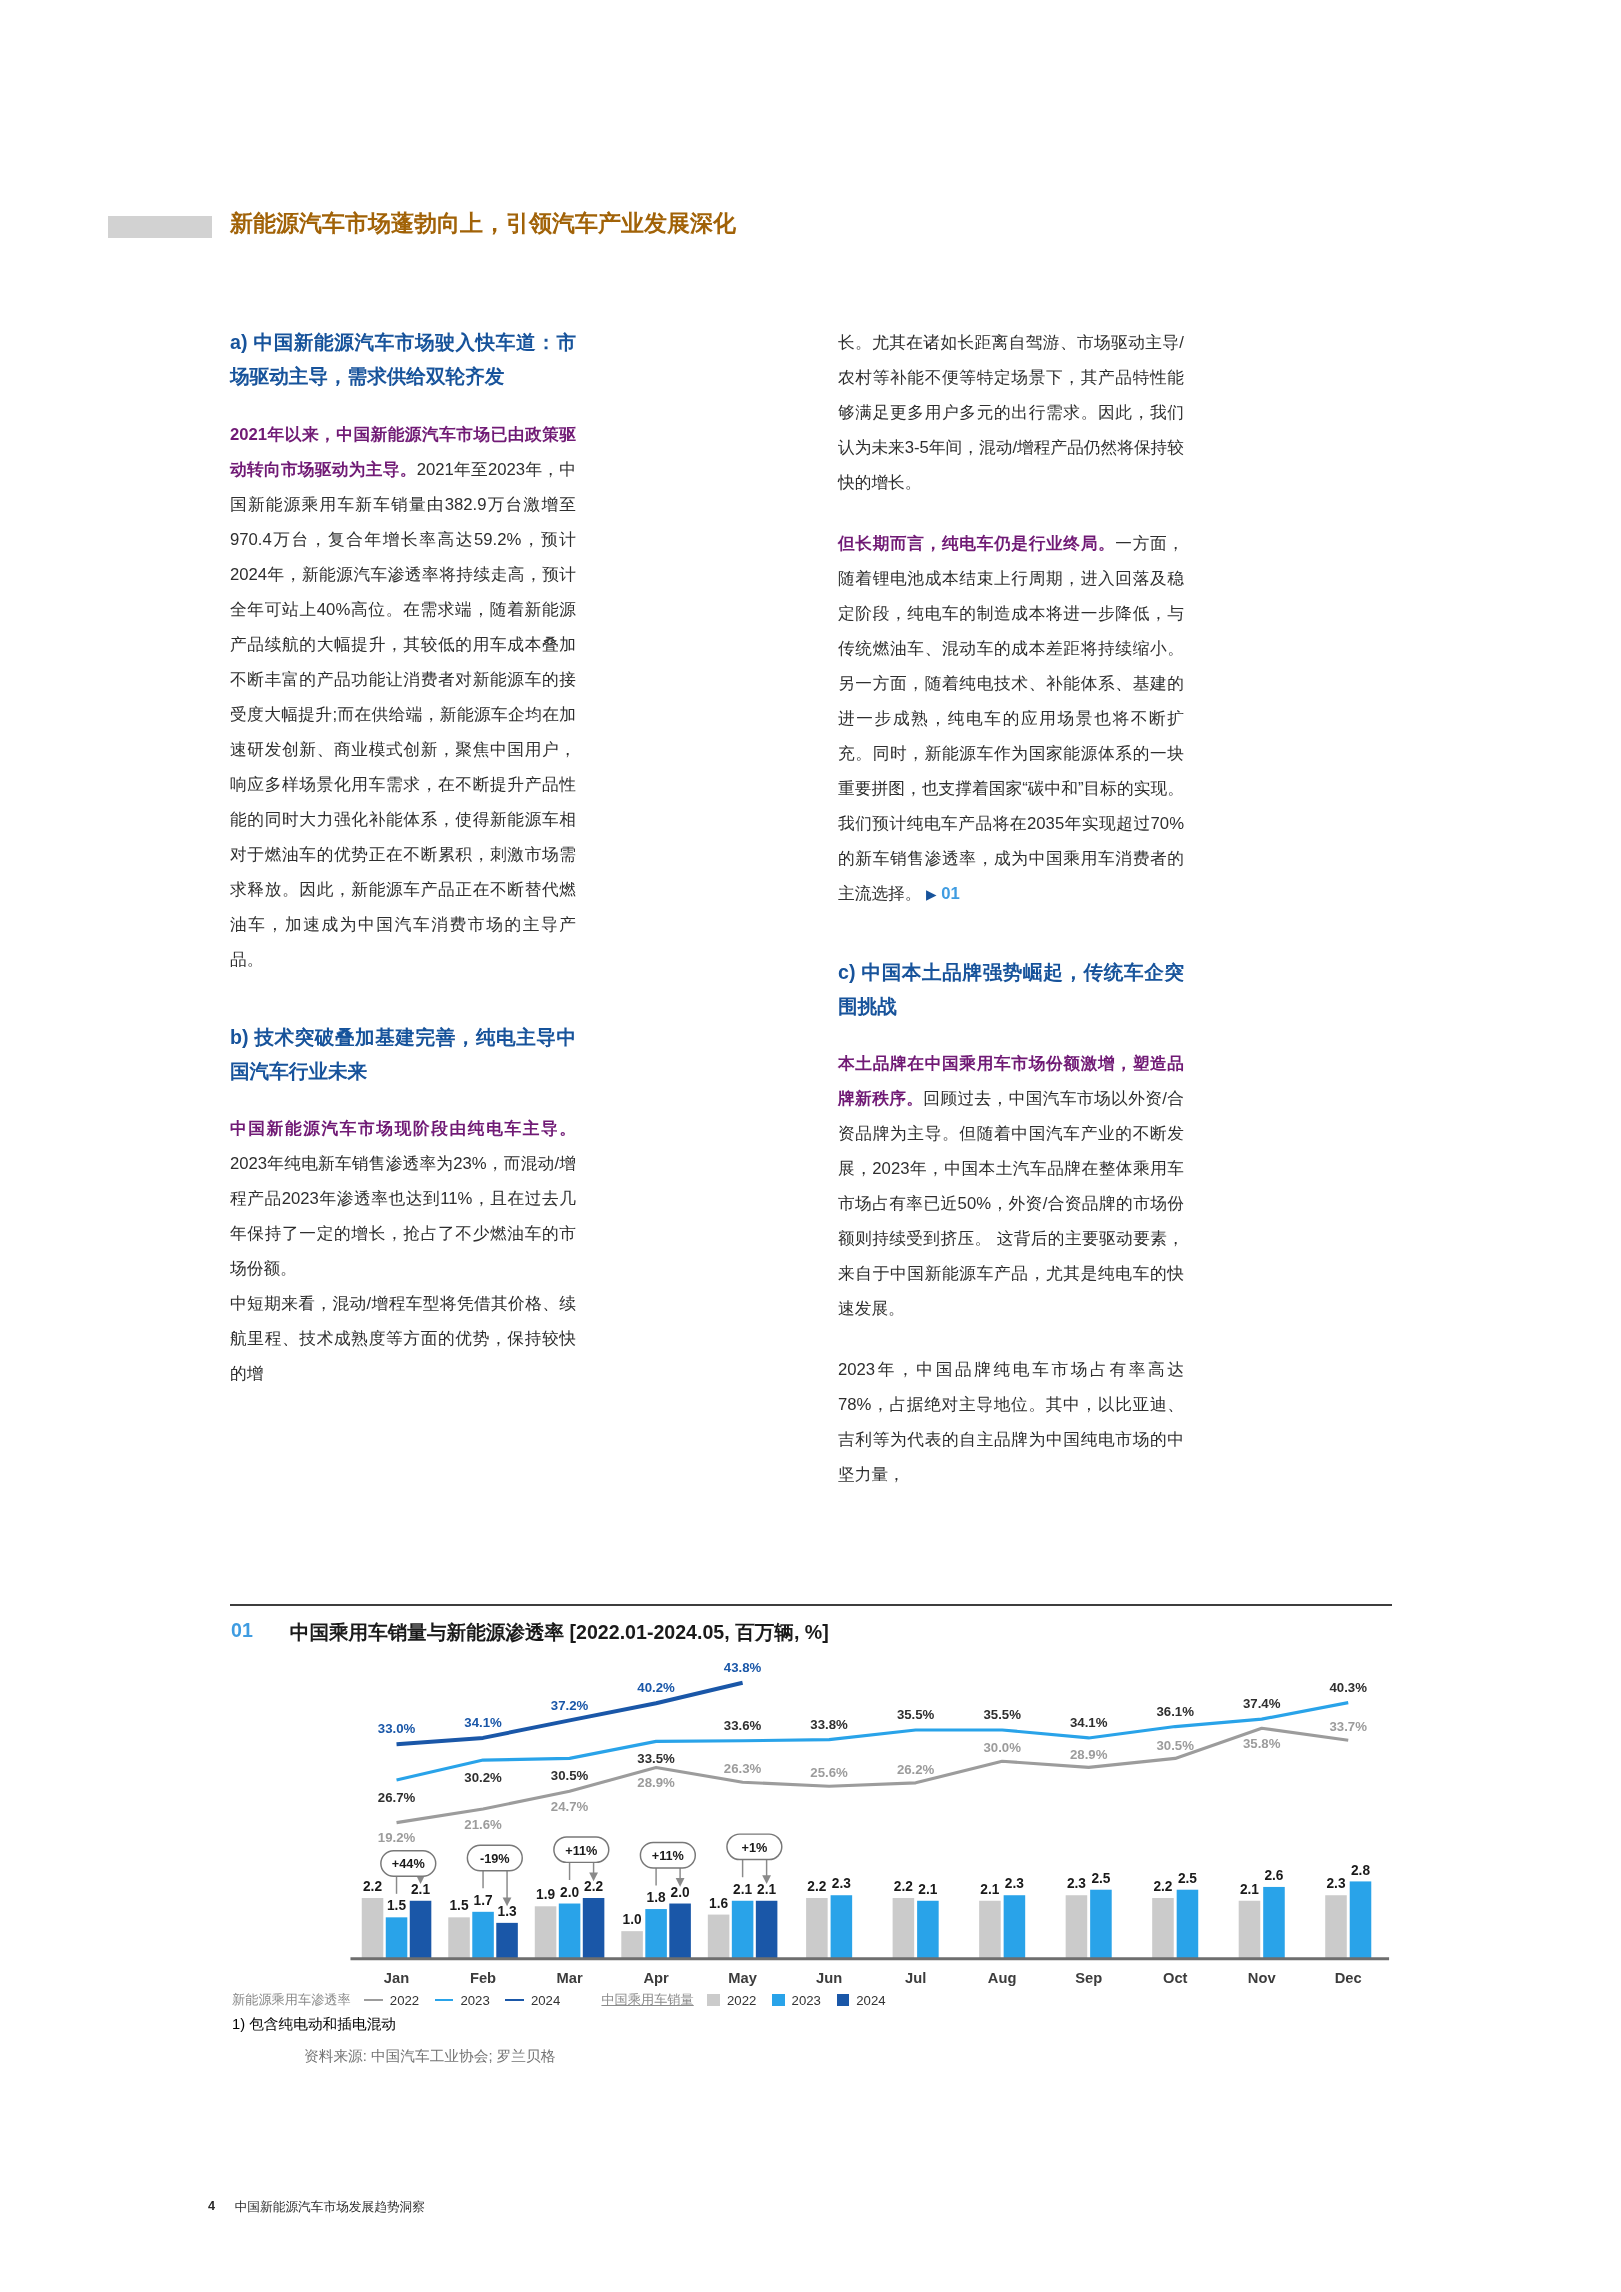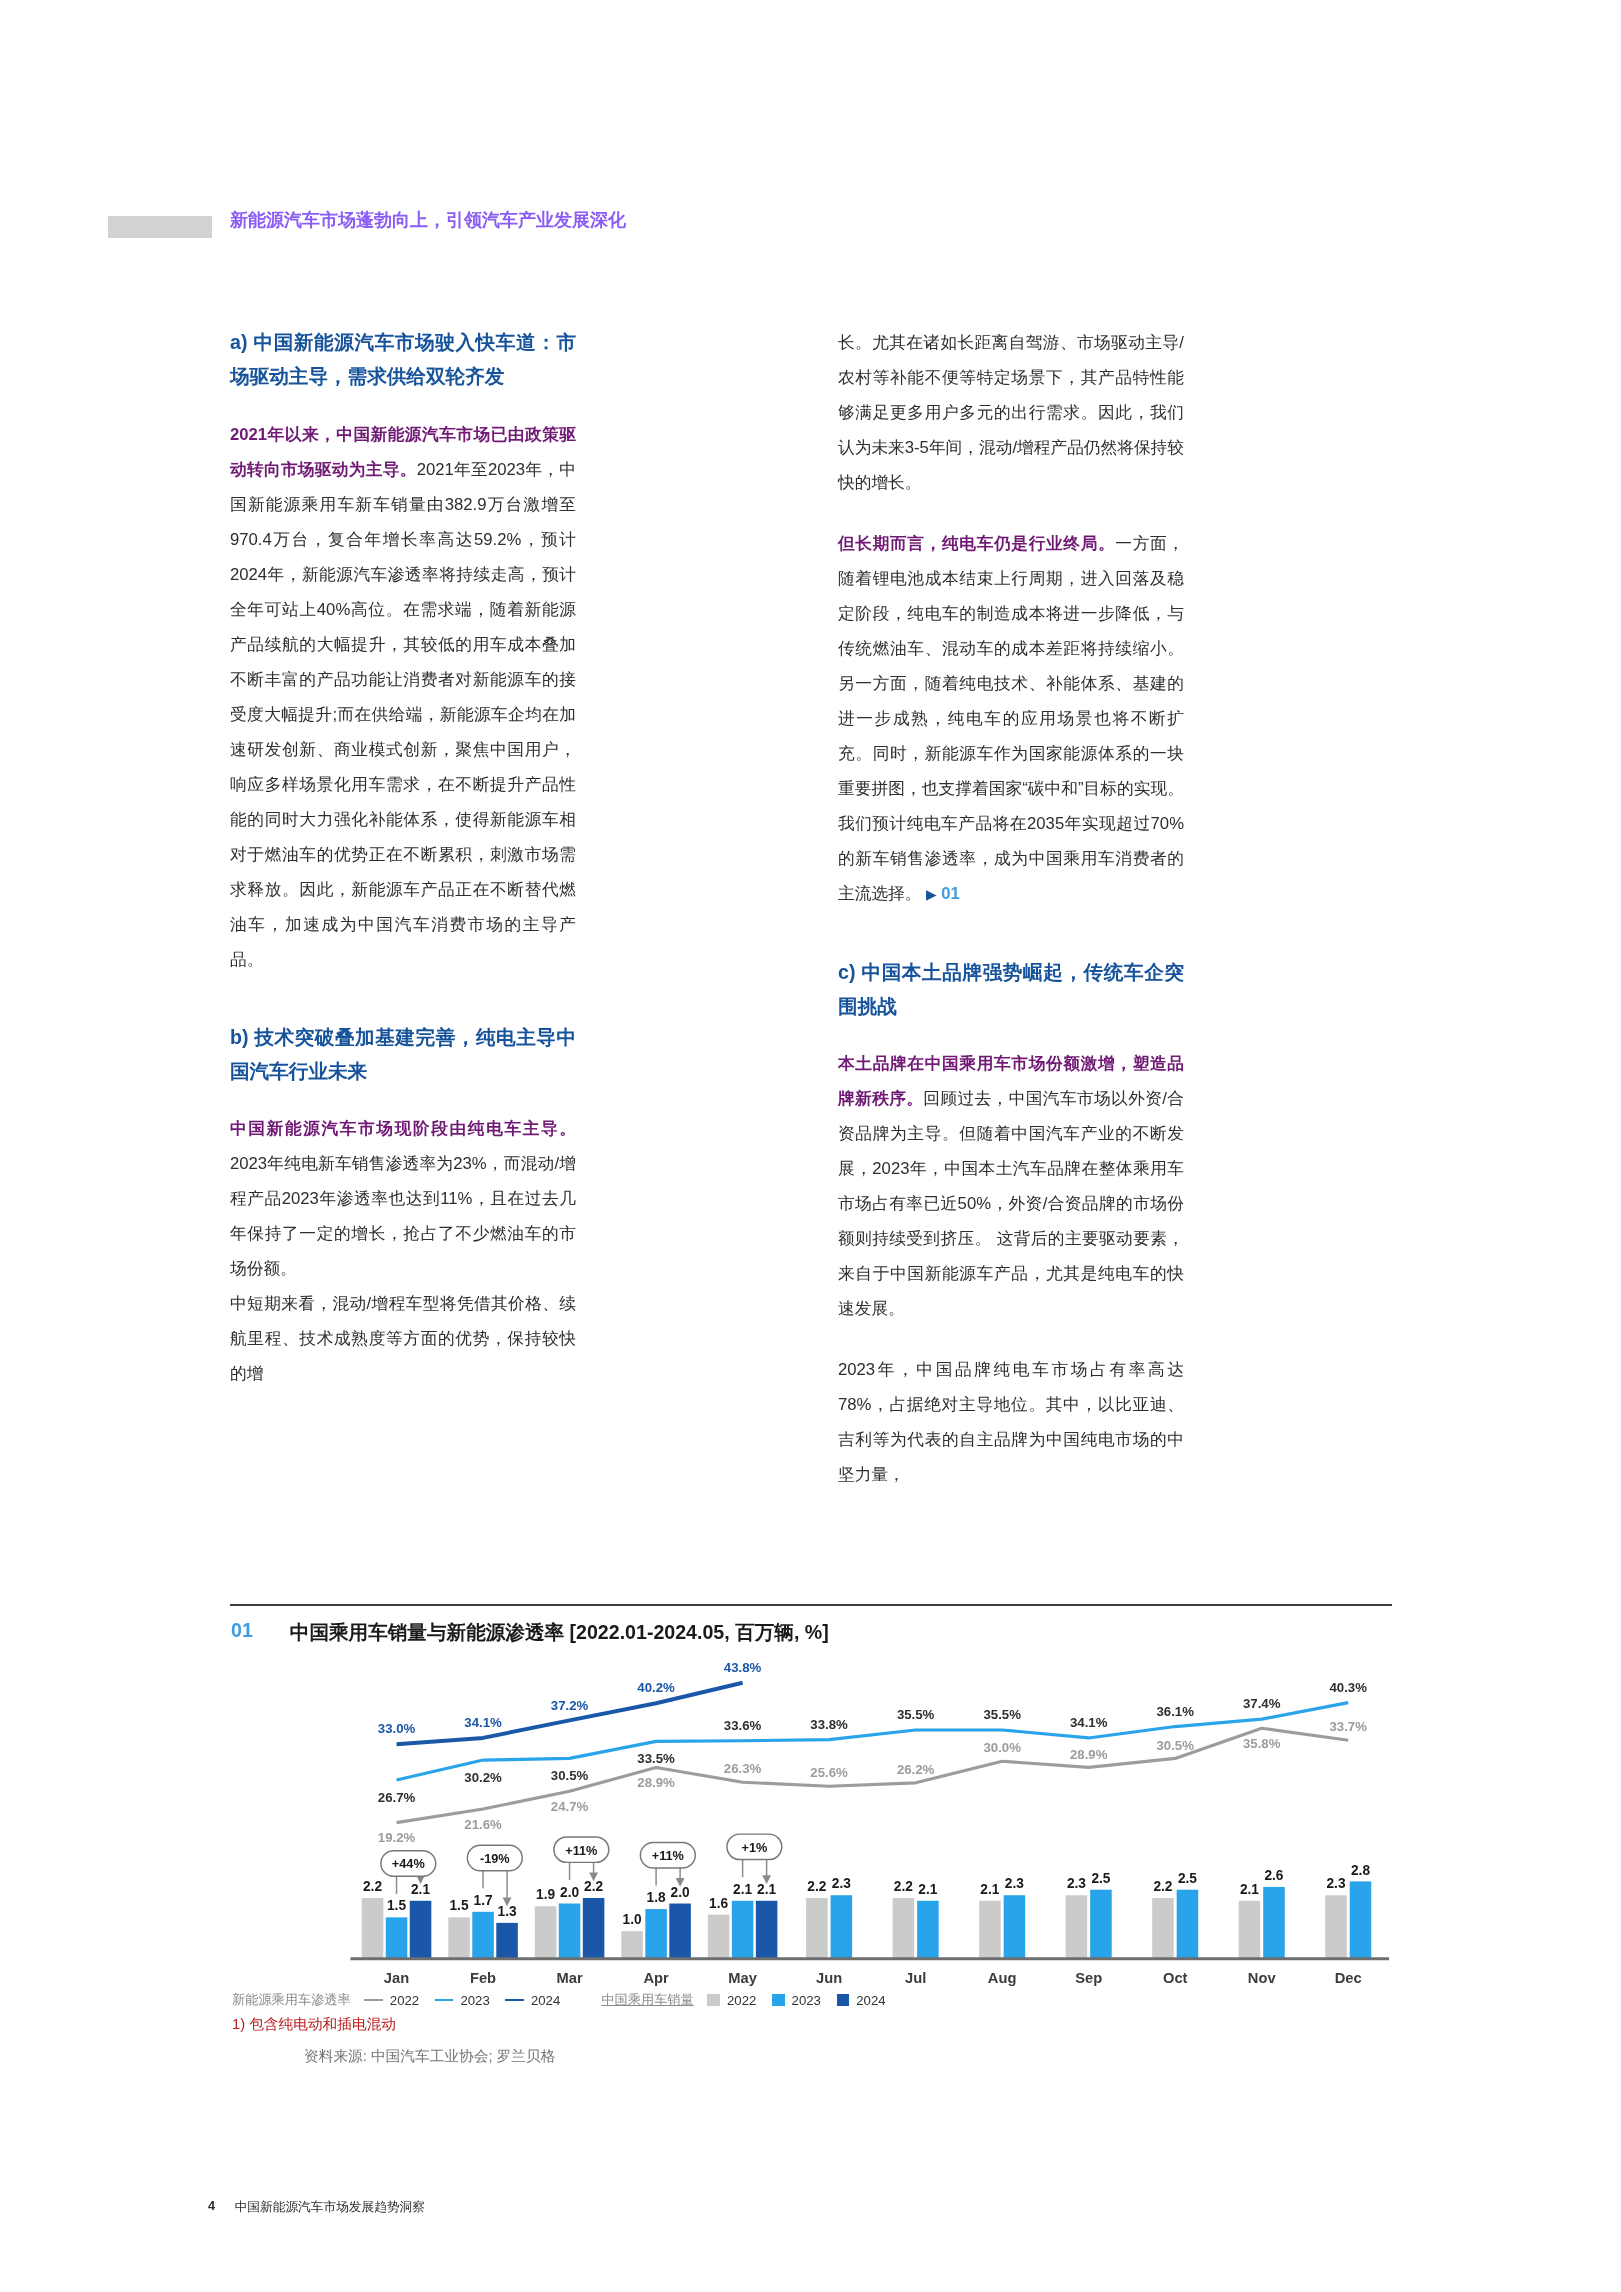--- a/index.html
+++ b/index.html
@@ -1,19 +1,19 @@
 <!DOCTYPE html>
 <html><head>
 <meta charset="utf-8">
 <style>
   html,body{margin:0;padding:0;background:#ffffff;}
   body{font-family:"Liberation Sans","DejaVu Sans",sans-serif;}
   .page{position:relative;width:1621px;height:2293px;background:#ffffff;overflow:hidden;}
   .accent-bar{position:absolute;left:108px;top:216px;width:104px;height:21.6px;background:#d2d2d2;}
-  .page-title{position:absolute;left:230px;top:208px;margin:0;font-size:18px;font-weight:700;color:#8b5cf6;white-space:nowrap;}
+  .page-title{position:absolute;left:230px;top:208px;margin:0;font-size:23px;font-weight:700;color:#a16207;white-space:nowrap;}
   .col{position:absolute;top:325px;width:346px;font-size:16.7px;line-height:35px;color:#2e2e2e;text-align:justify;}
   .col-left{left:230px;}
   .col-right{left:838px;}
   .col h2{font-size:19.6px;line-height:34px;color:#17539b;margin:43px 0 23.5px 0;}
   .col h2.first{margin-top:0;}
   .col p{margin:0 0 25.5px 0;}
   .col p.tight{margin-bottom:0;}
   .col strong{color:#701a75;}
   .figref{white-space:nowrap;font-weight:700;}
   .figref .arrow{color:#17539b;font-size:13.7px;}
@@ -22,21 +22,21 @@
   .fig-header{position:absolute;left:231px;top:1619px;display:flex;gap:37px;font-size:19.6px;font-weight:700;color:#1a1a1a;white-space:nowrap;}
   .fig-num{color:#3f9ce1;}
   .chart-mount{position:absolute;left:228px;top:1653px;width:1166px;height:348px;}
   svg text{font-family:"Liberation Sans","DejaVu Sans",sans-serif;}
   .legend{position:absolute;left:232px;top:1991px;display:flex;align-items:center;font-size:13.2px;color:#333333;white-space:nowrap;}
   .legend .grp{color:#8a8a8a;margin-right:13.7px;}
   .legend .grp.second{margin-left:25.5px;text-decoration:underline;}
   .legend .item{display:flex;align-items:center;gap:6.9px;margin-right:15.7px;}
   .legend .line-swatch{width:18.6px;height:2.9px;display:inline-block;}
   .legend .sq-swatch{width:12.7px;height:12.7px;display:inline-block;}
-  .footnote{position:absolute;left:232px;top:2015px;margin:0;font-size:14.7px;color:#b91c1c;}
+  .footnote{position:absolute;left:232px;top:2015px;margin:0;font-size:14.7px;color:#000000;}
   .source{position:absolute;left:304px;top:2047px;margin:0;font-size:14.7px;color:#737373;}
   .page-footer{position:absolute;left:208px;top:2199px;display:flex;gap:19.6px;font-size:12.7px;color:#2b2b2b;}
   .page-footer .num{font-weight:700;}
 </style>
 </head>
 <body>
 
 <div class="page">
 
   <div class="accent-bar"></div>

